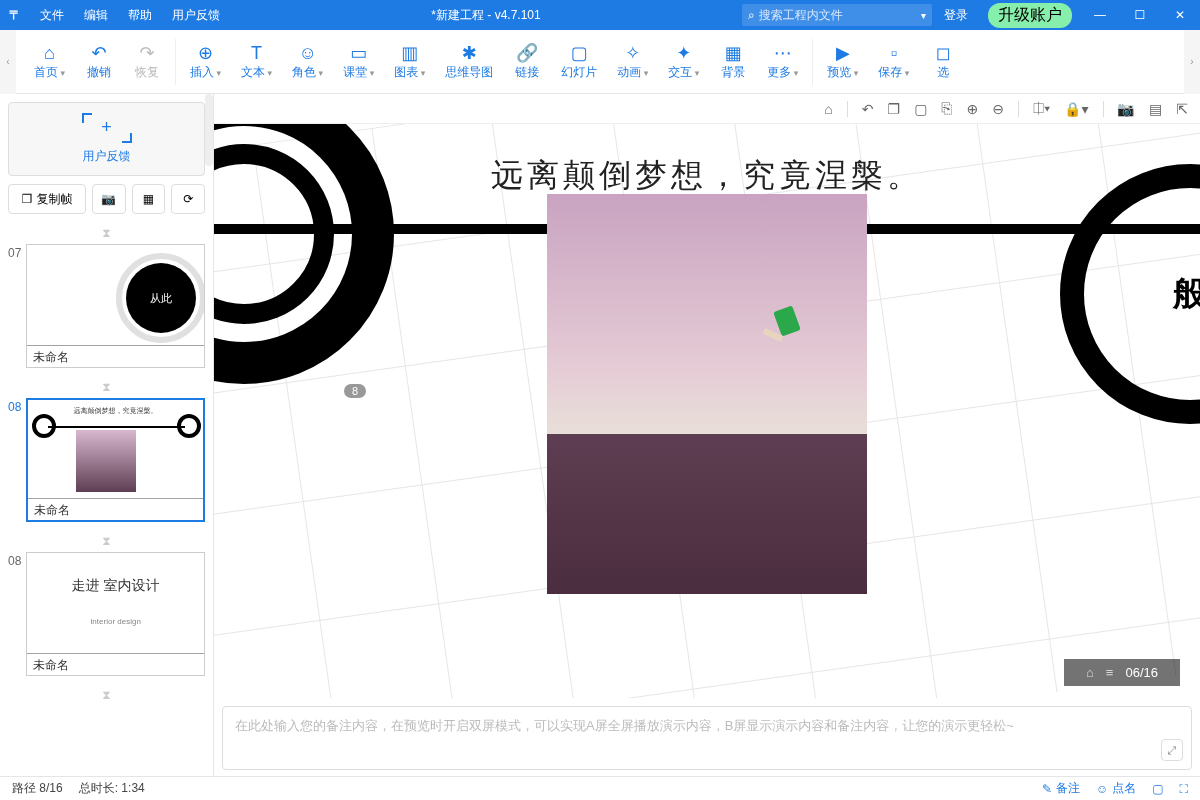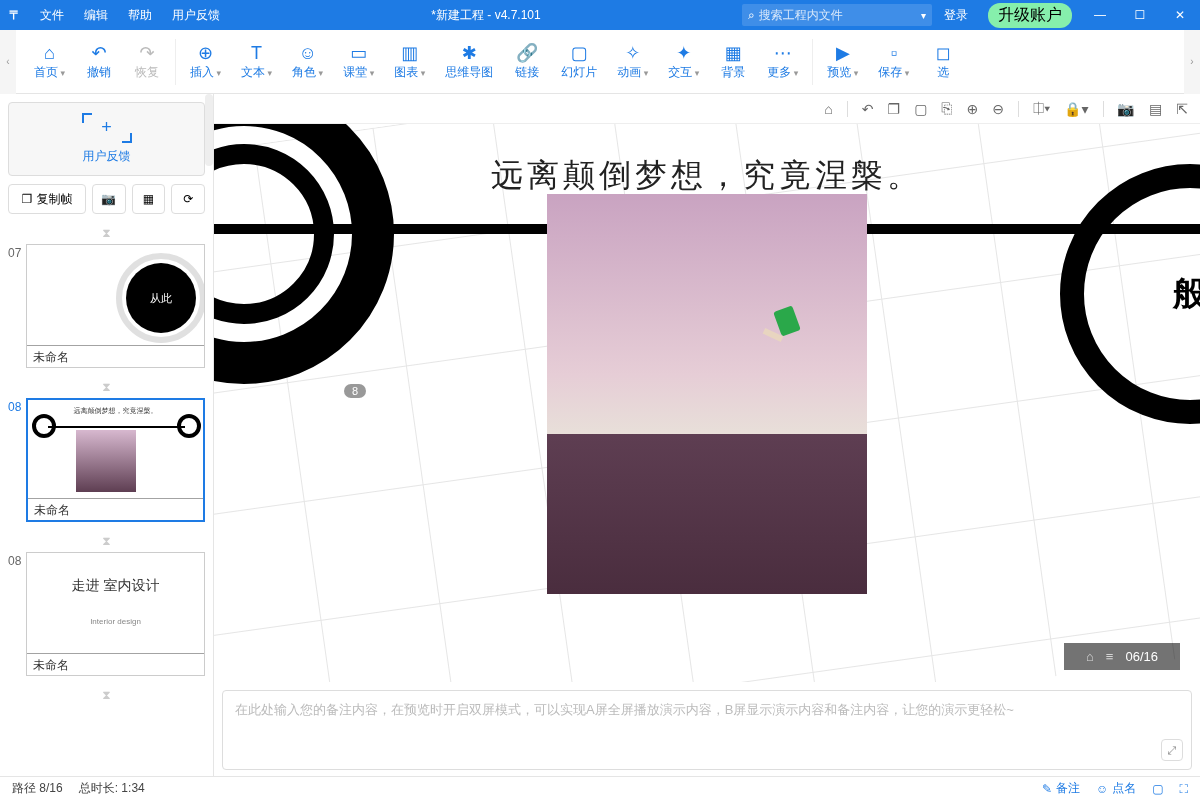--- a/index.html
+++ b/index.html
@@ -73,21 +73,21 @@
 .ring-left { position: absolute; top: -40px; left: -120px; width: 300px; height: 300px; border-radius: 50%; border: 42px solid #000; box-sizing: border-box; }
 .ring-left::after { content:""; position:absolute; inset:18px; border:20px solid #000; border-radius:50%;}
 .ring-right { position: absolute; top: 40px; right: -120px; width: 260px; height: 260px; border-radius: 50%; border: 24px solid #000; box-sizing: border-box; display:flex;align-items:center;justify-content:center; font-size:34px; font-weight:bold;}
 .hline { position: absolute; top: 100px; left: 0; right: 0; height: 10px; background: #000; }
 .badge8 { position:absolute; top:260px; left:130px; background:#999; color:#fff; font-size:11px; border-radius:10px; padding:1px 8px;}
 .page-ind { position: absolute; right: 20px; bottom: 12px; background: rgba(0,0,0,.55); color: #fff; font-size: 13px; padding: 6px 22px; display:flex; align-items:center; gap:12px;}
 .page-ind .i { opacity:.7; }
 
 .collapse-handle { position:absolute; left:-1px; top:50%; width:14px; height:60px; background:#fff; border:1px solid #ddd; border-radius:0 8px 8px 0; display:flex; align-items:center; justify-content:center; cursor:pointer; font-size:11px; color:#666;}
 
-.notes { height: 80px; margin: 8px 8px 0 8px; border: 1px solid #ddd; border-radius: 4px; background: #fff; position: relative; padding: 10px 34px 10px 12px; font-size: 13px; color: #bbb; }
+.notes { height: 64px; margin: 8px 8px 0 8px; border: 1px solid #ddd; border-radius: 4px; background: #fff; position: relative; padding: 10px 34px 10px 12px; font-size: 13px; color: #bbb; }
 .notes .expand { position:absolute; right:8px; bottom:8px; width:22px; height:22px; border:1px solid #ddd; border-radius:4px; display:flex;align-items:center;justify-content:center; font-size:11px; color:#888; cursor:pointer;}
 
 
 .status { height: 24px; border-top: 1px solid #e5e5e5; display: flex; align-items: center; font-size: 12px; color: #444; padding: 0 12px; gap: 16px; }
 .status .sp { flex: 1; }
 .status .r { color: #1e7be4; cursor: pointer; display:flex; align-items:center; gap:4px;}
 
 
 .t7 .circle { position:absolute; right:8px; top:18px; width:70px; height:70px; border-radius:50%; background:#000; display:flex; align-items:center; justify-content:center; color:#fff; font-size:11px;}
 .t7 .circle::before{content:""; position:absolute; inset:-10px; border:6px solid #ccc; border-radius:50%; opacity:.6;}

